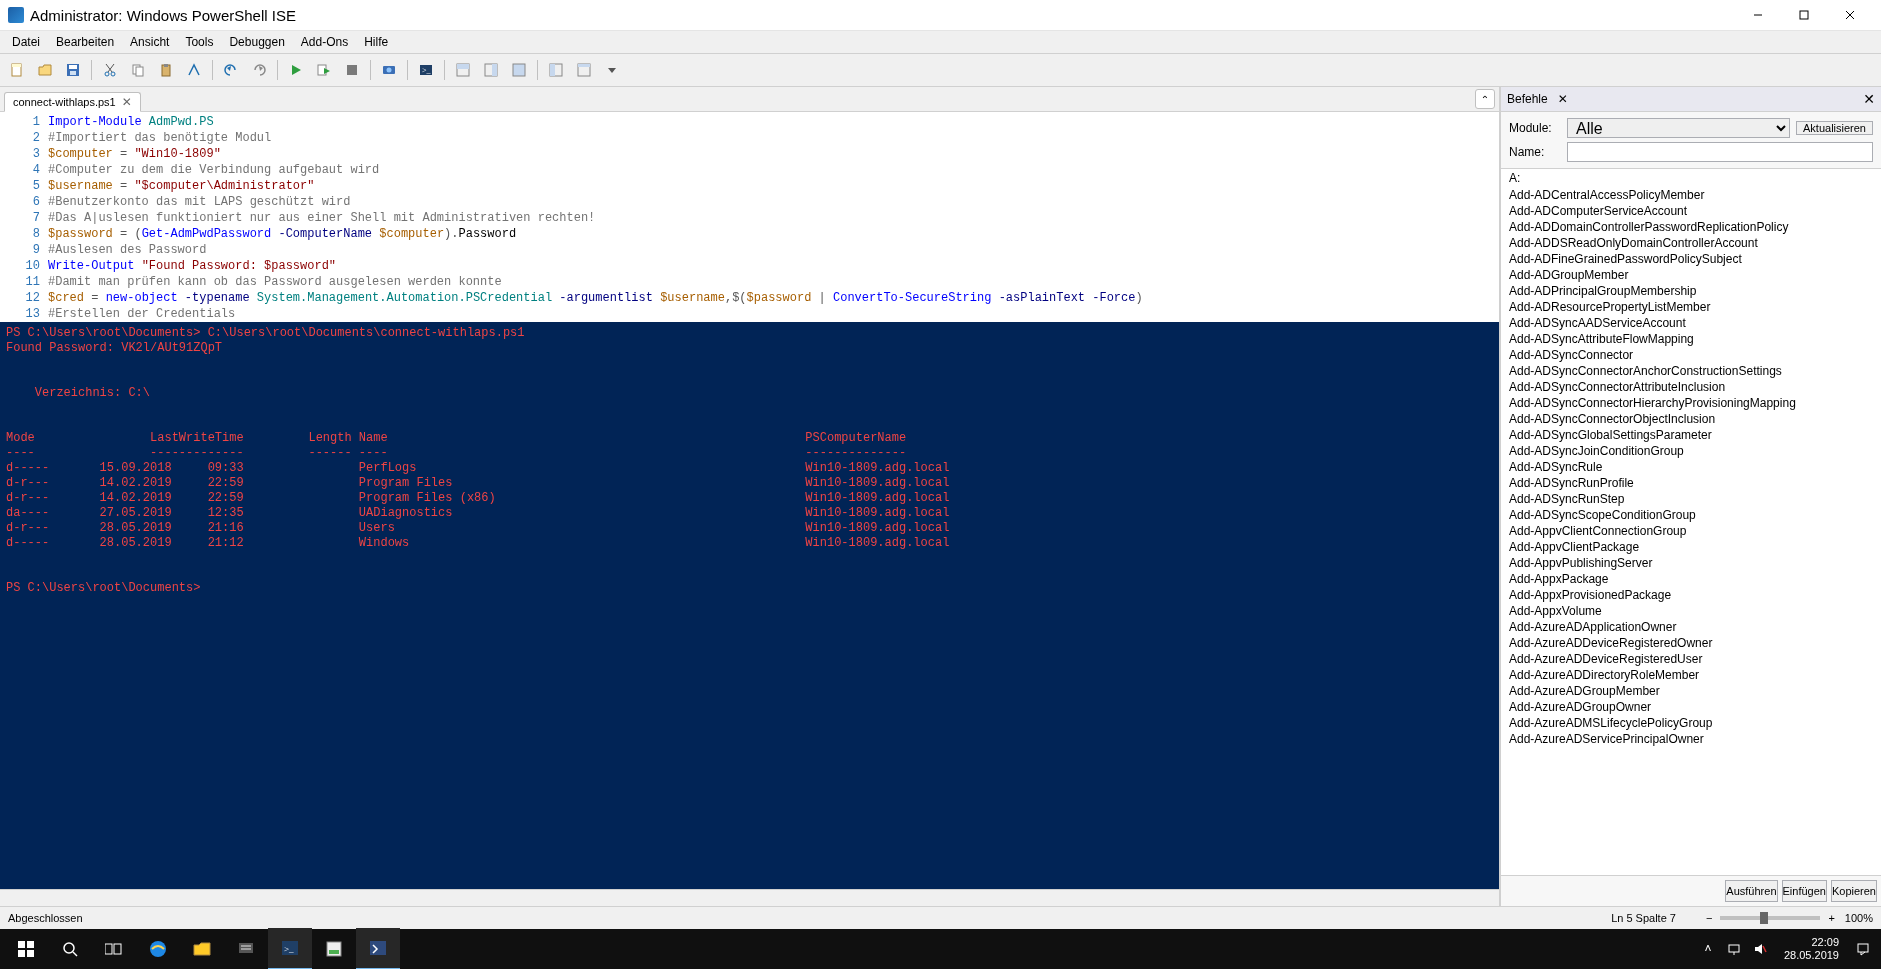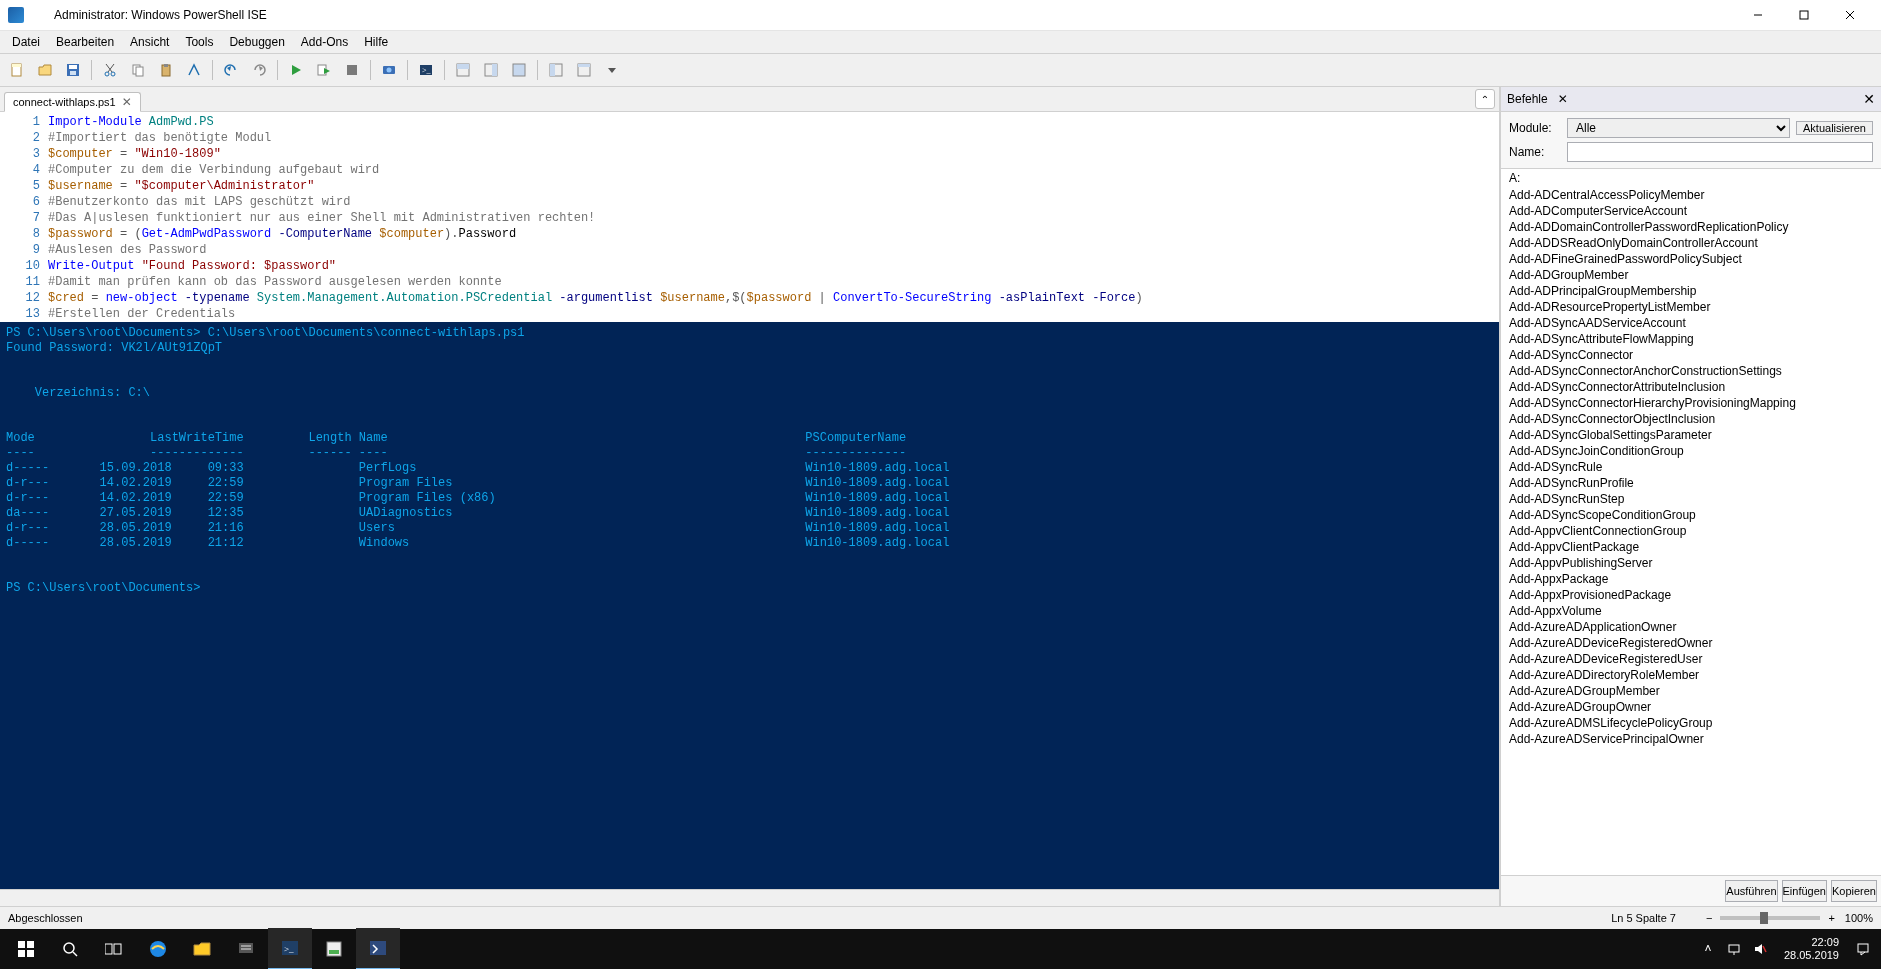--- a/index.html
+++ b/index.html
@@ -25,21 +25,21 @@
     align-items: center;
     padding: 0 8px;
     border-bottom: 1px solid #e5e5e5;
   }
   .titlebar .ise-icon {
     width: 16px; height: 16px; margin-right: 6px;
     background: linear-gradient(135deg,#1b5fa6,#2e8bd4);
     border-radius: 2px;
     position: relative;
   }
-  .titlebar .title-text { font-size: 12px; color: #000; margin-left: 24px; }
+  .titlebar .title-text { font-size: 15px; color: #000; }
   .win-controls { margin-left: auto; display: flex; }
   .win-btn {
     width: 46px; height: 30px;
     display: flex; align-items: center; justify-content: center;
     font-size: 12px; color: #000;
   }
 
   
   .menubar {
     height: 22px;
@@ -151,21 +151,21 @@
   .tok-str { color: #8b0000; }
   .tok-param { color: #000080; }
   .tok-var { color: #a65e00; }
   .tok-op { color: #555; }
   .tok-type { color: #008080; }
 
   
   .console {
     flex: 1;
     background: #012456;
-    color: #0ea5e9;
+    color: #ef4444;
     font-family: Consolas, "Courier New", monospace;
     font-size: 12px;
     line-height: 15px;
     padding: 4px 6px;
     overflow: auto;
     white-space: pre;
   }
 
   .hscroll {
     height: 16px;
@@ -182,21 +182,21 @@
     font-size: 12px;
     border-bottom: 1px solid #d0d0d0;
     background: #e8e8f0;
     gap: 6px;
   }
   .cmd-header .pane-close { margin-left: 4px; font-size: 12px; cursor: pointer; }
   .cmd-header .pane-x { margin-left: auto; font-size: 14px; cursor: pointer; }
   .cmd-filters { padding: 6px 8px; display: grid; grid-template-columns: 52px 1fr auto; gap: 4px 6px; align-items: center; }
   .cmd-filters label { font-size: 12px; }
   .cmd-filters select, .cmd-filters input[type=text] {
-    height: 20px; font-size: 12px; border: 1px solid #abadb3; padding: 0 4px; width: 100%; box-sizing: border-box;
+    height: 20px; font-size: 16px; border: 1px solid #abadb3; padding: 0 4px; width: 100%; box-sizing: border-box;
   }
   .cmd-filters .refresh-btn {
     height: 14px; font-size: 11px; border: 1px solid #abadb3; background: #f0f0f0; padding: 0 6px;
   }
 
   .cmd-list {
     flex: 1;
     overflow-y: scroll;
     background: #fff;
     border-top: 1px solid #d0d0d0;

